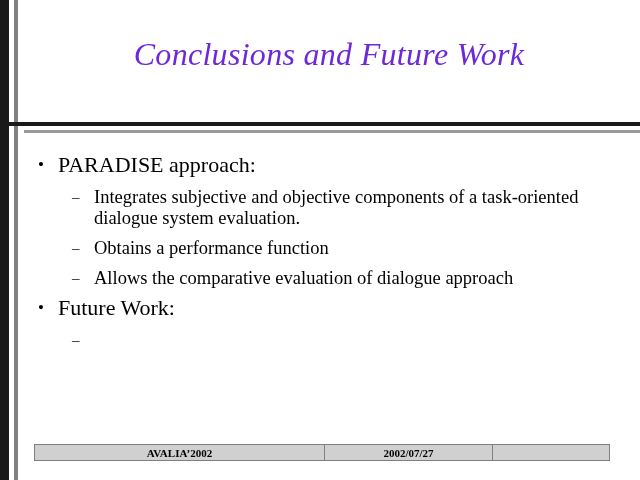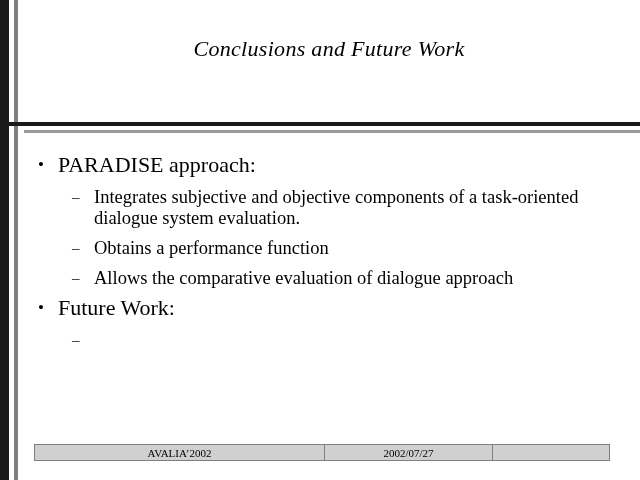--- a/index.html
+++ b/index.html
@@ -45,24 +45,24 @@
     width: 616px;
     height: 122px;
   }
   .slide-title {
     position: absolute;
     left: 0;
     top: 36px;
     width: 610px;
     text-align: center;
     font-family: "Liberation Serif", serif;
-    font-size: 22px;
+    font-size: 32px;
     font-style: italic;
     font-weight: normal;
-    color: #000000;
+    color: #6d28d9;
     letter-spacing: 0.3px;
   }
   
   .hrule-dark {
     position: absolute;
     left: 0;
     top: 122px;
     width: 640px;
     height: 4px;
     background: #1a1a1a;
@@ -123,20 +123,21 @@
   .footer {
     position: absolute;
     left: 34px;
     top: 444px;
     width: 576px;
     height: 17px;
     display: flex;
     border: 1px solid #7f7f7f;
     box-sizing: border-box;
     background: #d0d0d0;
+    font-weight: bold;
   }
   .footer-cell {
     font-family: "Liberation Serif", serif;
     font-size: 11px;
     color: #000000;
     display: flex;
     align-items: center;
     justify-content: center;
     box-sizing: border-box;
     background: #d0d0d0;

